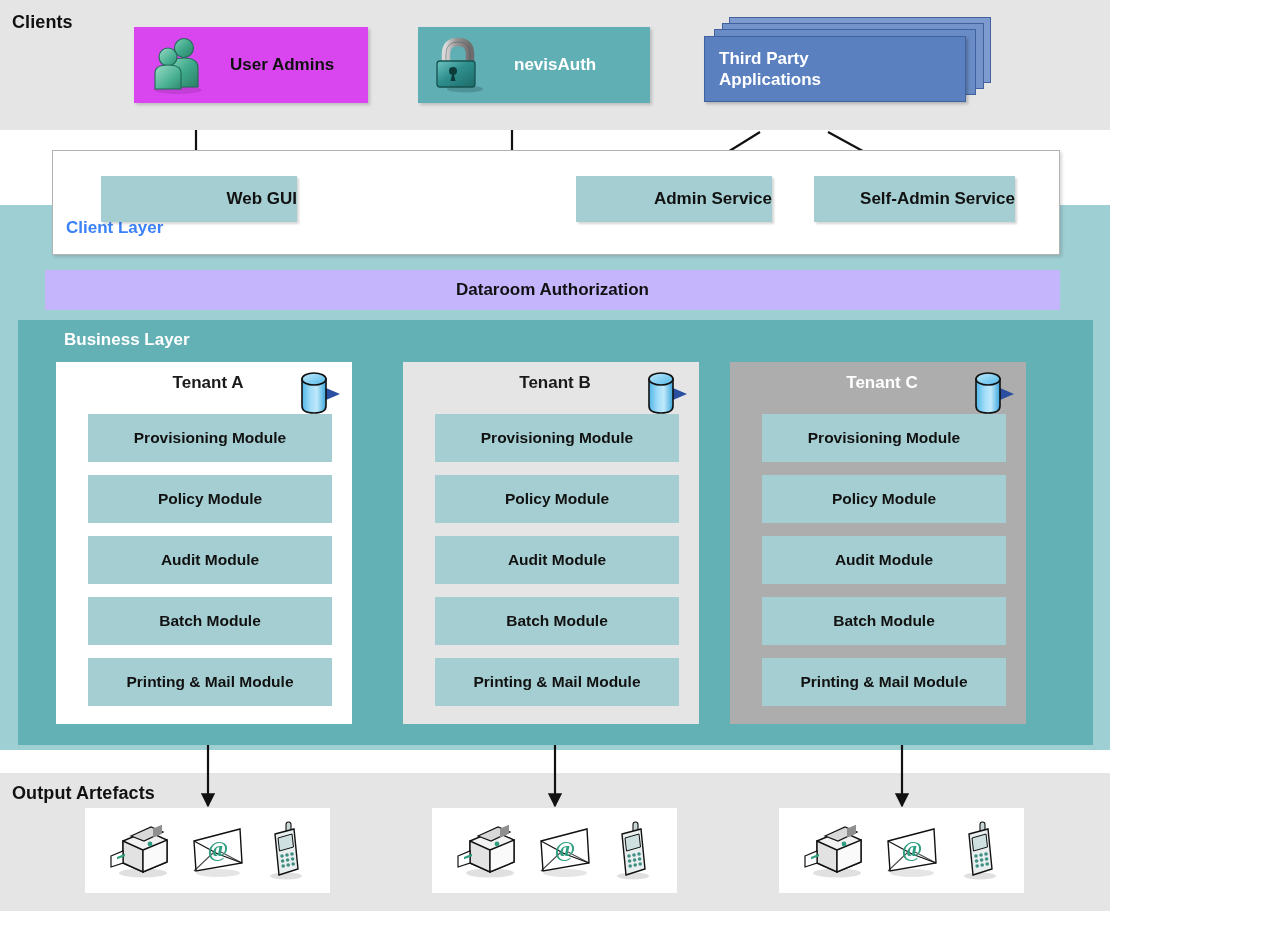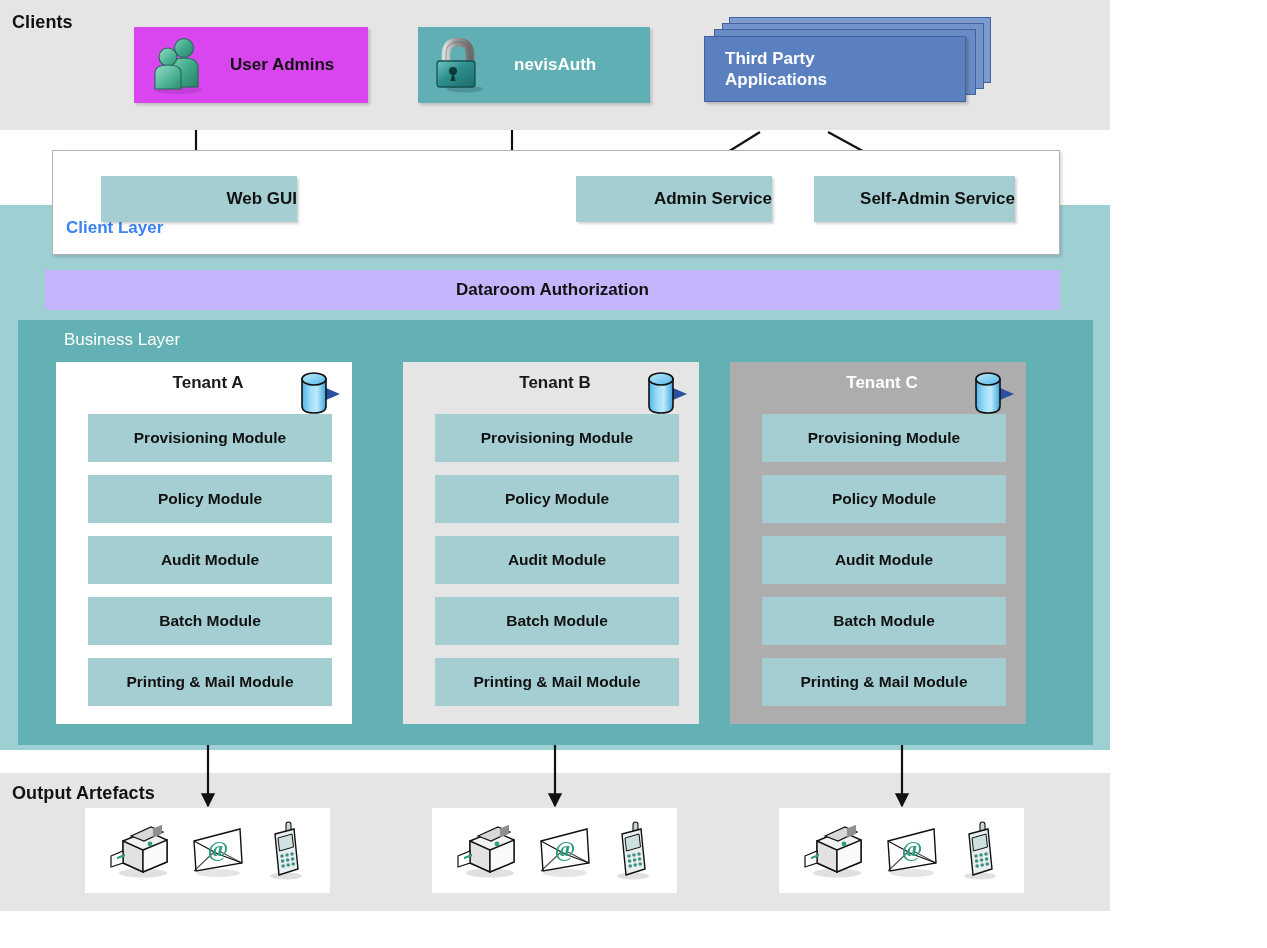--- a/index.html
+++ b/index.html
@@ -65,21 +65,21 @@
   }
   .tp-card.c1 { background: #7e9bcf; }
   .tp-card.c2 { background: #7393ca; }
   .tp-card.c3 { background: #6a8cc6; }
   .tp-front {
     background: #5b80c0;
     border: 1px solid #41629f;
     box-shadow: 2px 2px 3px rgba(0,0,0,0.22);
     display: flex;
     align-items: center;
-    padding-left: 20px;
+    padding-left: 14px;
   }
   .tp-label {
     font-size: 17px;
     font-weight: bold;
     color: #ffffff;
     line-height: 1.25;
   }
 
   
   .client-layer-box {
@@ -110,21 +110,21 @@
   }
   .dataroom-label { font-size: 17px; font-weight: bold; color: #111111; }
 
   
   .business-box {
     left: 18px; top: 320px; width: 1075px; height: 425px;
     background: #63b0b5;
   }
   .business-title {
     position: absolute; left: 46px; top: 10px;
-    font-size: 17px; font-weight: normal; color: #ffffff;
+    font-size: 17px; font-weight: bold; color: #ffffff;
   }
 
   .tenant {
     position: absolute;
     top: 42px;
     width: 296px;
     height: 362px;
   }
   .tenant.white { background: #ffffff; }
   .tenant.grey-light { background: #e5e5e5; }

